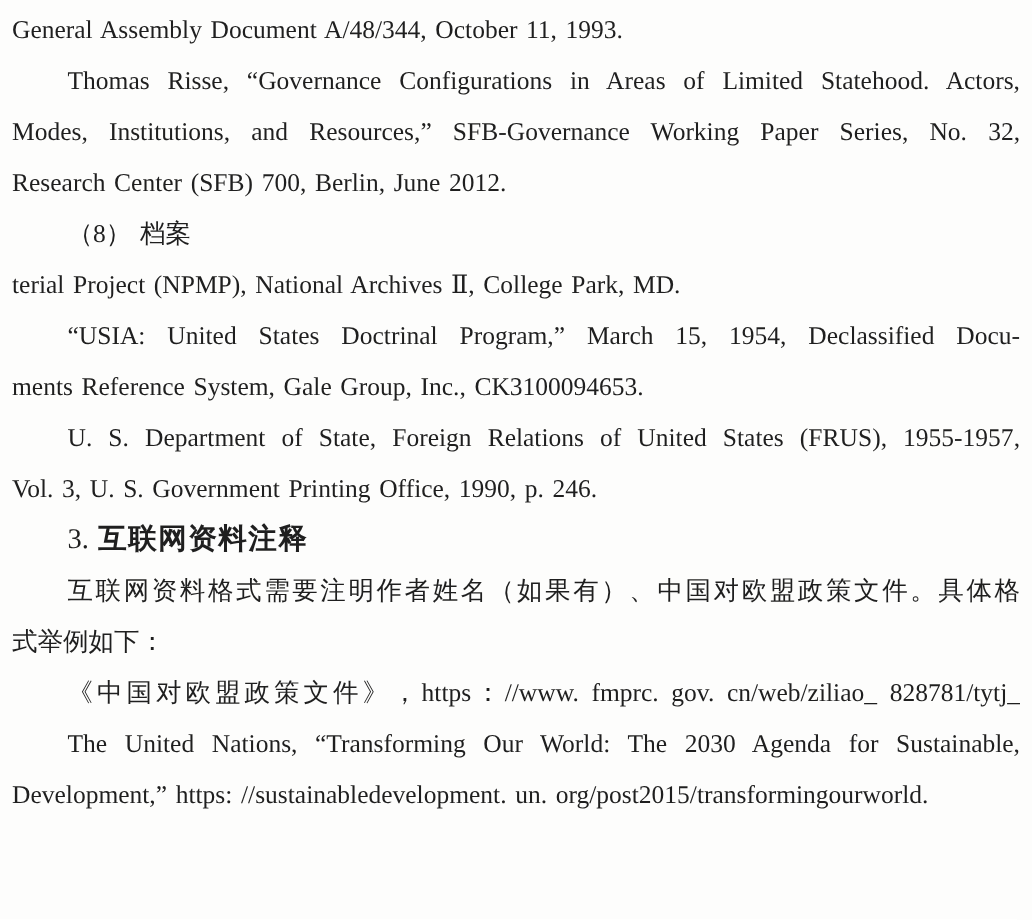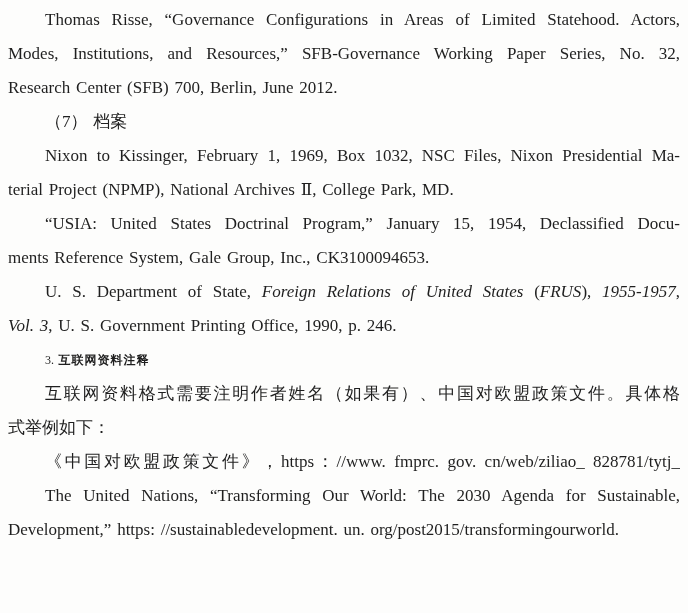--- a/index.html
+++ b/index.html
@@ -28,40 +28,40 @@
     white-space: nowrap;
   }
   .line.justify {
     white-space: normal;
     text-align: justify;
     text-align-last: justify;
   }
   .line.indent {
     text-indent: 37px;
   }
-  .italic { font-style: italic; }
+  .italic { }
   .bold { font-weight: bold; }
   .sans {
     font-family: "Liberation Sans", "DejaVu Sans", sans-serif;
     letter-spacing: 1px;
   }
-  .heading-line { font-size: 12px; }
+  .heading-line { font-size: 19px; }
 </style>
 </head>
 <body>
 
 <div class="page">
   <div id="doc-body">
+      <div class="line"><span>General Assembly Document A/48/344, October 11, 1993.</span></div>
       <div class="line indent justify"><span>Thomas Risse, “Governance Configurations in Areas of Limited Statehood. Actors,</span></div>
       <div class="line justify"><span>Modes, Institutions, and Resources,” SFB-Governance Working Paper Series, No. 32,</span></div>
       <div class="line"><span>Research Center (SFB) 700, Berlin, June 2012.</span></div>
-      <div class="line indent"><span>（7） 档案</span></div>
-      <div class="line indent justify"><span>Nixon to Kissinger, February 1, 1969, Box 1032, NSC Files, Nixon Presidential Ma-</span></div>
+      <div class="line indent"><span>（8） 档案</span></div>
       <div class="line"><span>terial Project (NPMP), National Archives Ⅱ, College Park, MD.</span></div>
-      <div class="line indent justify"><span>“USIA: United States Doctrinal Program,” January 15, 1954, Declassified Docu-</span></div>
+      <div class="line indent justify"><span>“USIA: United States Doctrinal Program,” March 15, 1954, Declassified Docu-</span></div>
       <div class="line"><span>ments Reference System, Gale Group, Inc., CK3100094653.</span></div>
       <div class="line indent justify"><span>U. S. Department of State, </span><span class="italic">Foreign Relations of United States</span><span> (</span><span class="italic">FRUS</span><span>), </span><span class="italic">1955-1957</span><span>,</span></div>
       <div class="line"><span class="italic">Vol. 3</span><span>, U. S. Government Printing Office, 1990, p. 246.</span></div>
       <div class="line indent heading-line"><span>3. </span><span class="bold sans">互联网资料注释</span></div>
       <div class="line indent justify"><span>互联网资料格式需要注明作者姓名（如果有）、中国对欧盟政策文件。具体格</span></div>
       <div class="line"><span>式举例如下：</span></div>
       <div class="line indent justify"><span>《中国对欧盟政策文件》，https：//www. fmprc. gov. cn/web/ziliao_ 828781/tytj_</span></div>
       <div class="line indent justify"><span>The United Nations, “Transforming Our World: The 2030 Agenda for Sustainable,</span></div>
       <div class="line"><span>Development,” https: //sustainabledevelopment. un. org/post2015/transformingourworld.</span></div>
     </div>

